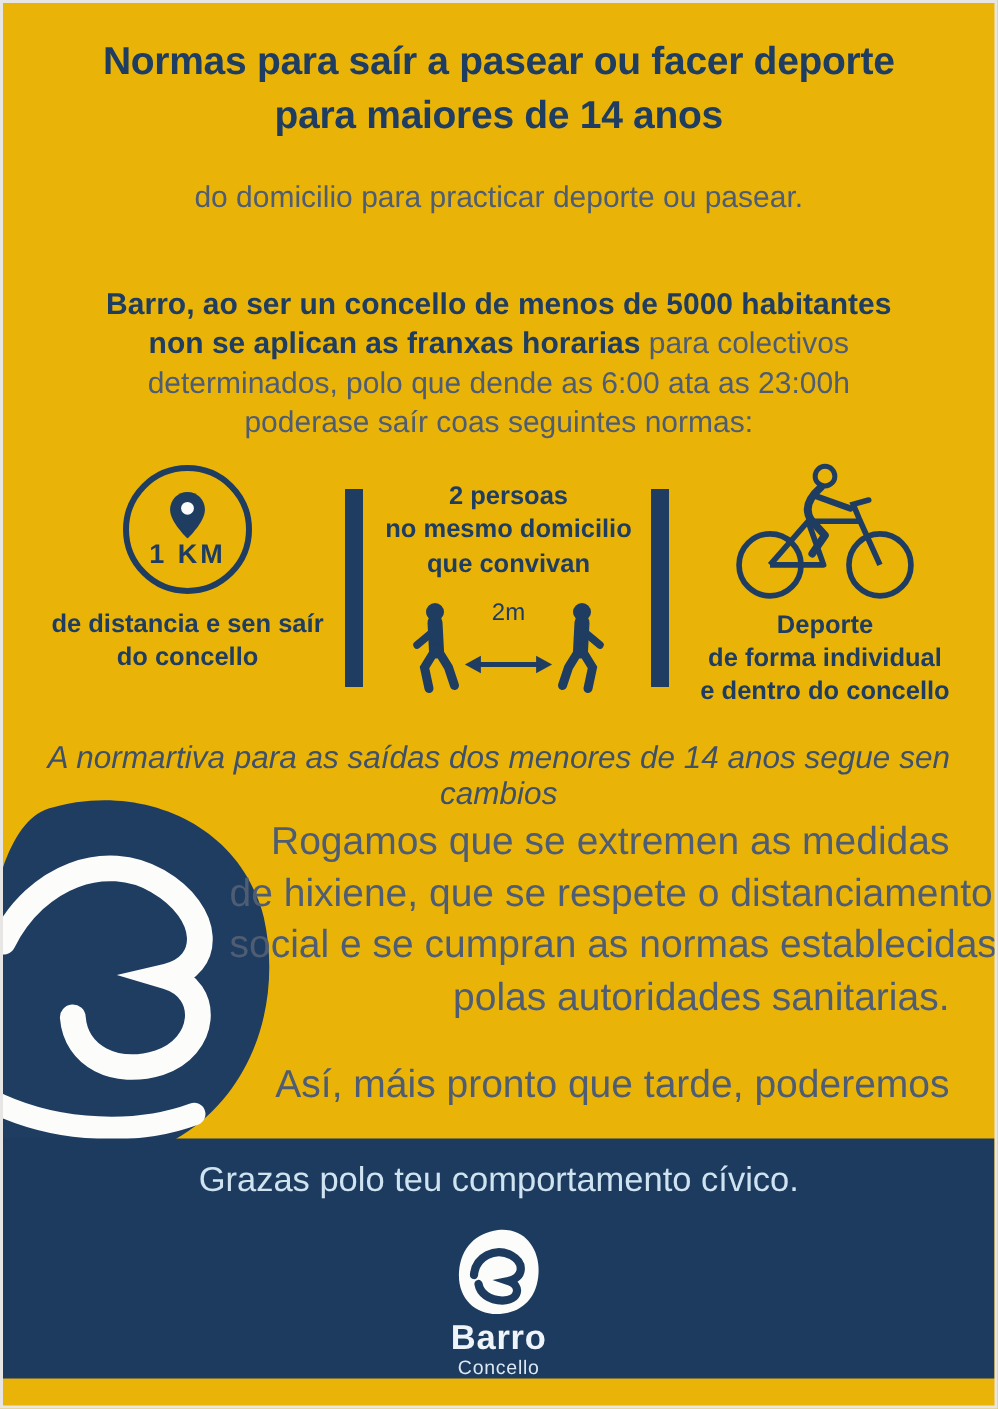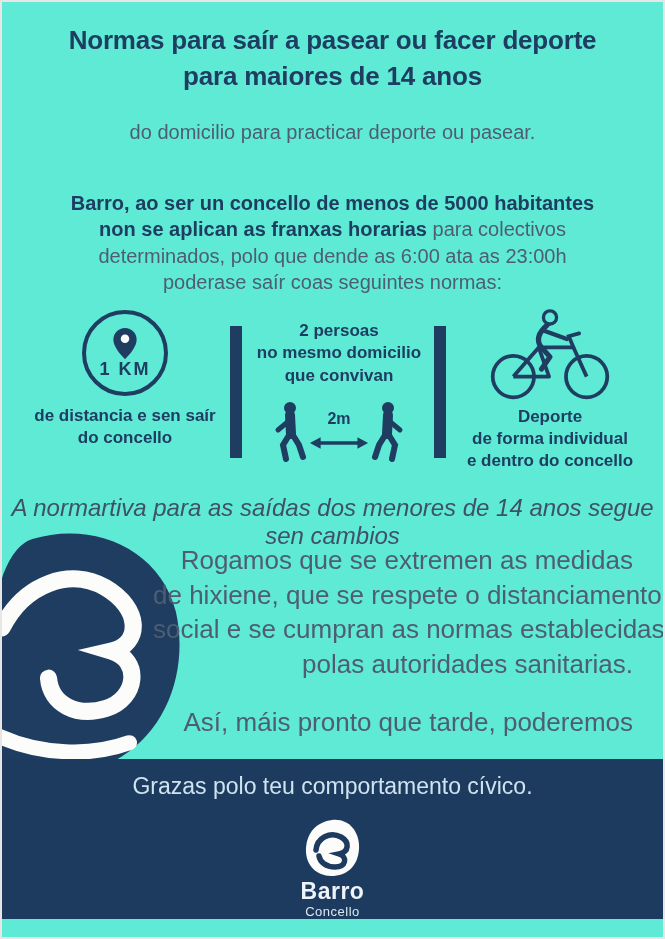--- a/index.html
+++ b/index.html
@@ -4,21 +4,21 @@
 <style>
   :root{
     --navy:#1e3d61;
     --band:#1d3b5e;
     --body:#4e5d73;
     --light:#cfe3f1;
   }
   html,body{margin:0;padding:0;background:#e9e8e6;}
   .poster{
     position:relative;width:665px;height:939px;margin:0 auto;
-    background:#5eead4;border:2px solid #e7e6e4;box-sizing:border-box;
+    background:#eab308;border:2px solid #e7e6e4;box-sizing:border-box;
     font-family:"Liberation Sans",sans-serif;overflow:hidden;
   }
   .line{display:block;white-space:nowrap;}
 
   .title{position:absolute;top:20px;left:0;right:0;margin:0;text-align:center;
     color:var(--navy);font-size:26px;font-weight:700;line-height:1.4;letter-spacing:-.2px;}
 
   .intro{position:absolute;top:117px;left:0;right:0;margin:0;text-align:center;
     color:var(--body);font-size:20px;line-height:1.32;}
 
@@ -36,27 +36,27 @@
   .col-label{margin-top:9px;font-weight:700;font-size:17px;line-height:1.28;color:var(--navy);}
 
   .divider{position:absolute;top:324px;width:12px;height:132px;background:var(--navy);}
   .d1{left:228px;} .d2{left:432px;}
 
   .col2{left:248px;top:318px;width:178px;}
   .col2 .heading{font-weight:700;font-size:17px;line-height:1.32;color:var(--navy);}
   .people-row{margin-top:14px;display:flex;align-items:flex-end;justify-content:center;}
   .gap-arrow{display:flex;flex-direction:column;align-items:center;justify-content:flex-end;
     padding:0 1px 14px;}
-  .dist-label{font-weight:700;font-size:16px;color:var(--navy);line-height:1;margin-bottom:8px;}
+  .dist-label{font-weight:400;font-size:16px;color:var(--navy);line-height:1;margin-bottom:18px;}
 
   .col3{left:448px;top:306px;width:200px;}
   .col3 .col-label{margin-top:4px;}
 
   .note{position:absolute;top:492px;left:0;right:0;margin:0;text-align:center;
-    font-style:italic;font-size:24px;color:#3f5069;}
+    font-style:italic;font-size:21px;color:#3f5069;}
 
   .wave{position:absolute;left:-4px;top:527px;width:188px;height:250px;}
 
   .closing{position:absolute;top:541px;right:30px;width:480px;text-align:right;
     color:var(--body);font-size:26px;line-height:1.33;}
   .closing .p2{margin-top:24px;}
 
   .band{position:absolute;left:0;top:757px;width:100%;height:160px;background:var(--band);}
   .thanks{margin:14px 0 0;text-align:center;color:var(--light);font-size:23px;font-weight:400;}
   .logo{position:absolute;left:0;right:0;top:60px;display:flex;flex-direction:column;align-items:center;}

